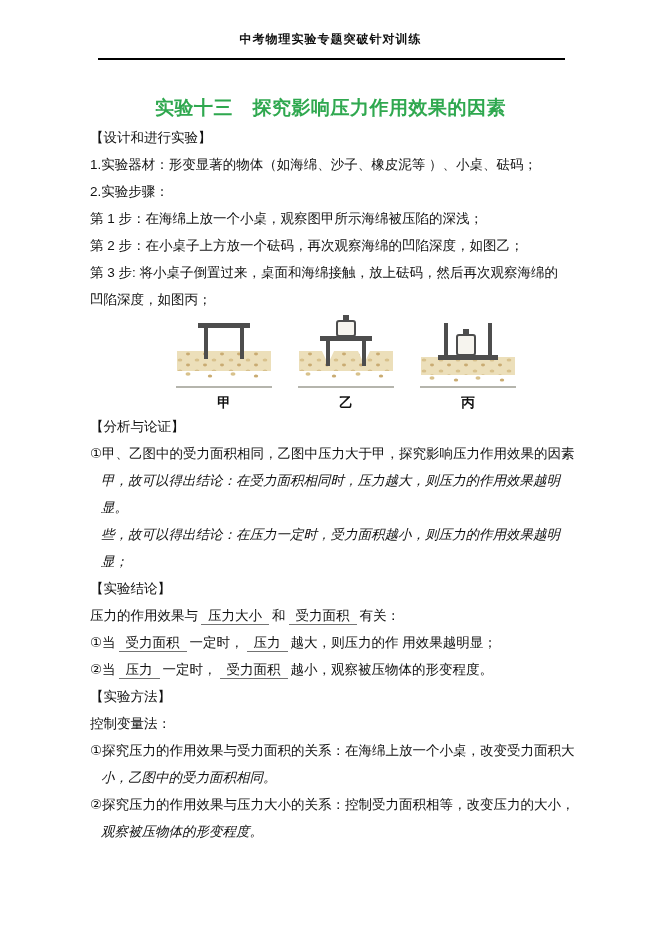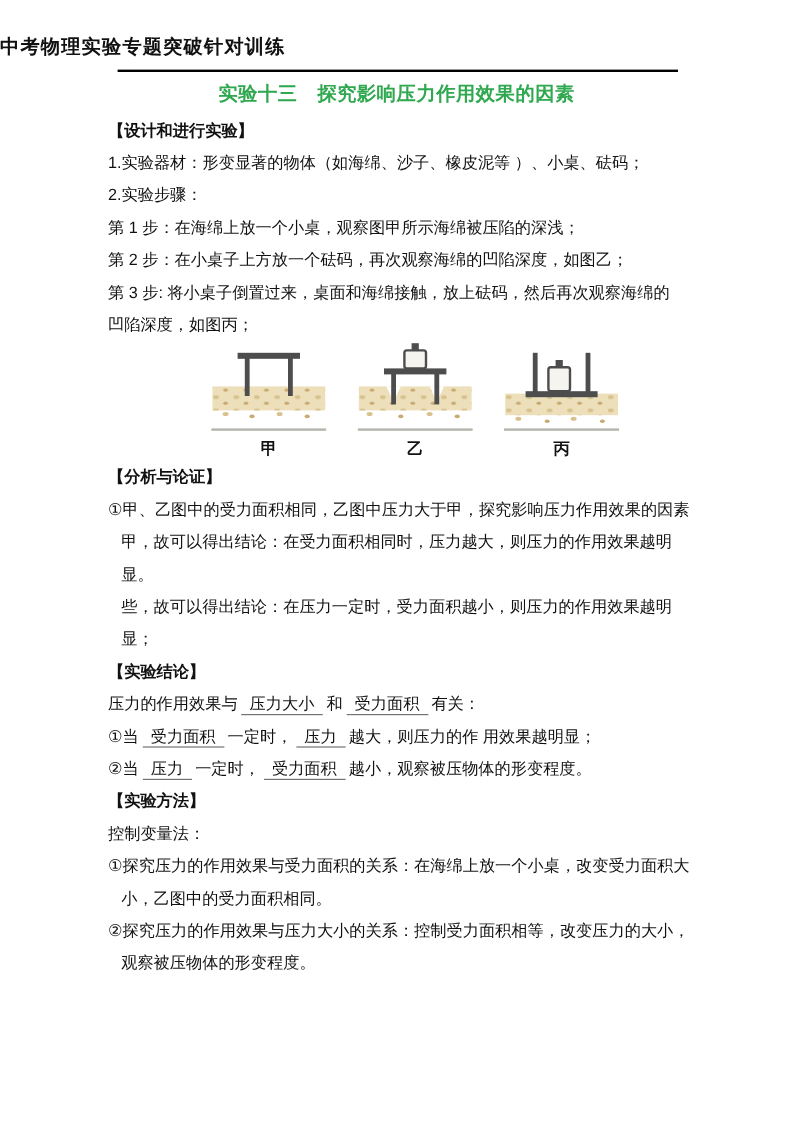--- a/index.html
+++ b/index.html
@@ -15,39 +15,39 @@
   }
   *{margin:0;padding:0;box-sizing:border-box;}
   html,body{background:#ffffff;}
   body{
     width:661px;height:935px;position:relative;overflow:hidden;
     font-family:"Liberation Sans","DejaVu Sans",sans-serif;
     color:var(--text_black);
   }
   .page{width:661px;height:935px;background:#fff;}
   .doc-header{
-    padding-top:32px;text-align:left;
-    font-size:16px;font-weight:bold;line-height:15px;letter-spacing:1px;
+    padding-top:32px;text-align:center;
+    font-size:12px;font-weight:bold;line-height:15px;letter-spacing:1px;
   }
   .header-rule{
     width:467px;margin:11px 0 0 98px;height:0;
     border-top:2px solid var(--rule_black);
   }
   .doc-title{
-    margin-top:7px;margin-bottom:4px;text-align:center;
-    font-size:16px;font-weight:bold;line-height:24px;
+    margin-top:36px;margin-bottom:4px;text-align:center;
+    font-size:19px;font-weight:bold;line-height:24px;
     color:var(--title_green);letter-spacing:0.5px;
   }
   .content{
     margin-left:90px;width:482px;
     font-size:13.5px;line-height:27px;
   }
   .line{white-space:nowrap;}
-  .heading{font-weight:bold;}
-  .cont{padding-left:11px;}
+  .heading{font-weight:normal;}
+  .cont{padding-left:11px;font-style:italic;}
   .blank{
     display:inline-block;border-bottom:1px solid #737373;
     padding:0 7px;margin:0 3px;line-height:17px;
   }
   .figure-row{
     display:flex;gap:26px;margin:0 0 2px 86px;
   }
   .subfig{width:96px;text-align:center;}
   .subfig svg{display:block;}
   .fig-label{

